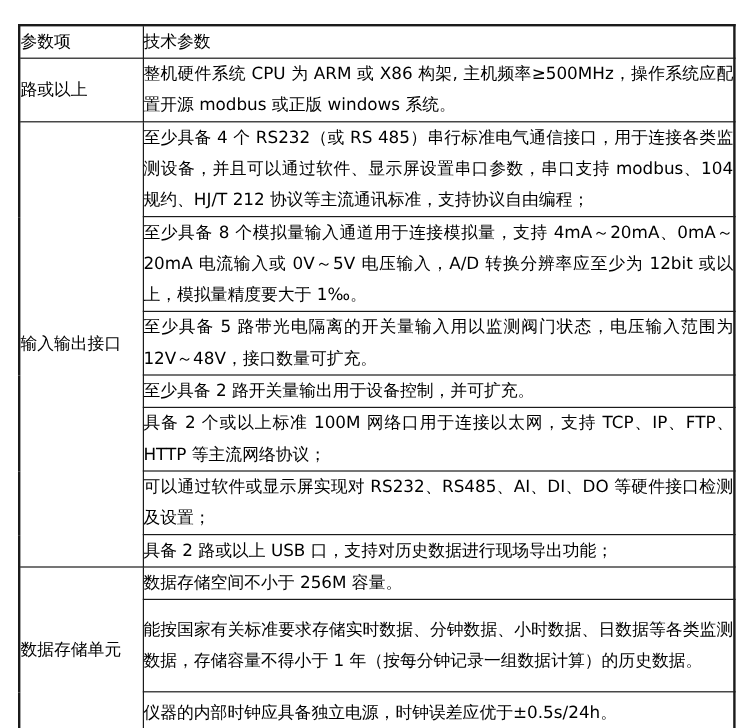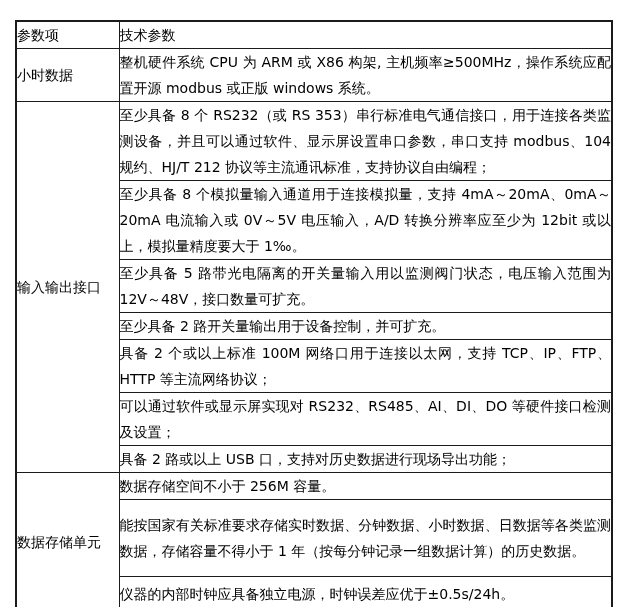--- a/index.html
+++ b/index.html
@@ -71,27 +71,27 @@
       <col style="width:103px">
       <col style="width:493px">
     </colgroup>
     <tbody>
       <tr class="r-header">
         <td class="label-cell">参数项</td>
         <td class="content-cell">技术参数</td>
       </tr>
 
       <tr class="r-s0-0">
-        <td class="label-cell" rowspan="1">小时数据</td>
+        <td class="label-cell" rowspan="1">路或以上</td>
         <td class="content-cell">整机硬件系统 CPU 为 ARM 或 X86 构架, 主机频率≥500MHz，操作系统应配置开源 modbus 或正版 windows 系统。</td>
       </tr>
 
       <tr class="r-s1-0">
         <td class="label-cell" rowspan="7">输入输出接口</td>
-        <td class="content-cell">至少具备 8 个 RS232（或 RS 353）串行标准电气通信接口，用于连接各类监测设备，并且可以通过软件、显示屏设置串口参数，串口支持 modbus、104 规约、HJ/T 212 协议等主流通讯标准，支持协议自由编程；</td>
+        <td class="content-cell">至少具备 4 个 RS232（或 RS 485）串行标准电气通信接口，用于连接各类监测设备，并且可以通过软件、显示屏设置串口参数，串口支持 modbus、104 规约、HJ/T 212 协议等主流通讯标准，支持协议自由编程；</td>
       </tr>
       <tr class="r-s1-1">
         <td class="content-cell">至少具备 8 个模拟量输入通道用于连接模拟量，支持 4mA～20mA、0mA～20mA 电流输入或 0V～5V 电压输入，A/D 转换分辨率应至少为 12bit 或以上，模拟量精度要大于 1‰。</td>
       </tr>
       <tr class="r-s1-2">
         <td class="content-cell">至少具备 5 路带光电隔离的开关量输入用以监测阀门状态，电压输入范围为 12V～48V，接口数量可扩充。</td>
       </tr>
       <tr class="r-s1-3">
         <td class="content-cell">至少具备 2 路开关量输出用于设备控制，并可扩充。</td>
       </tr>

